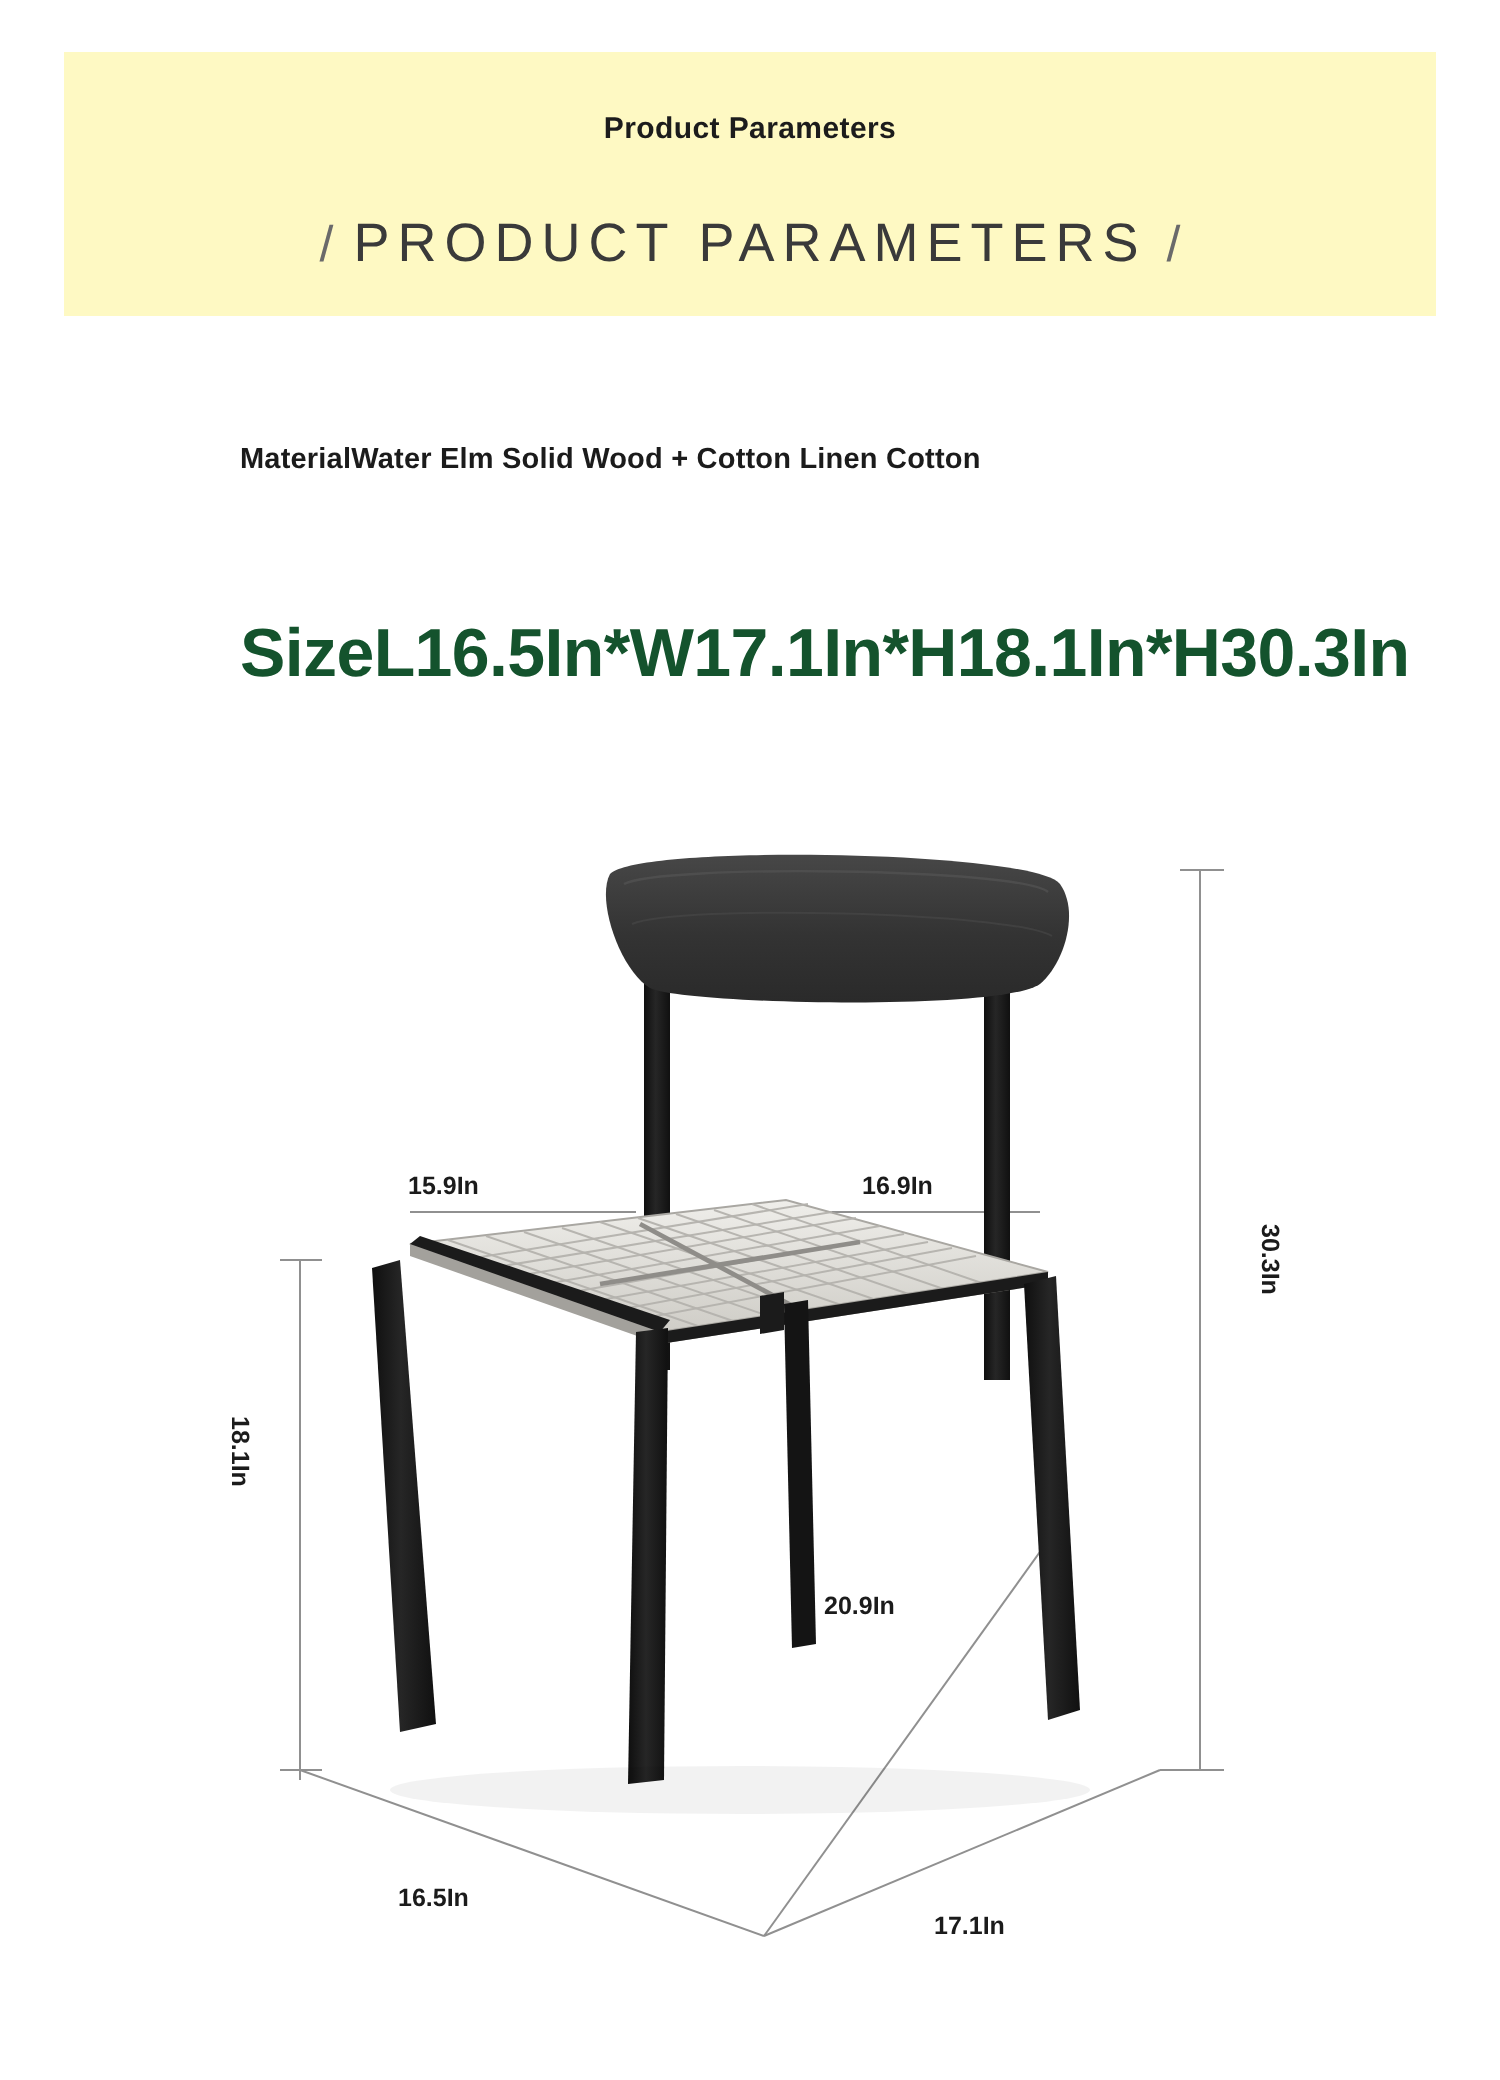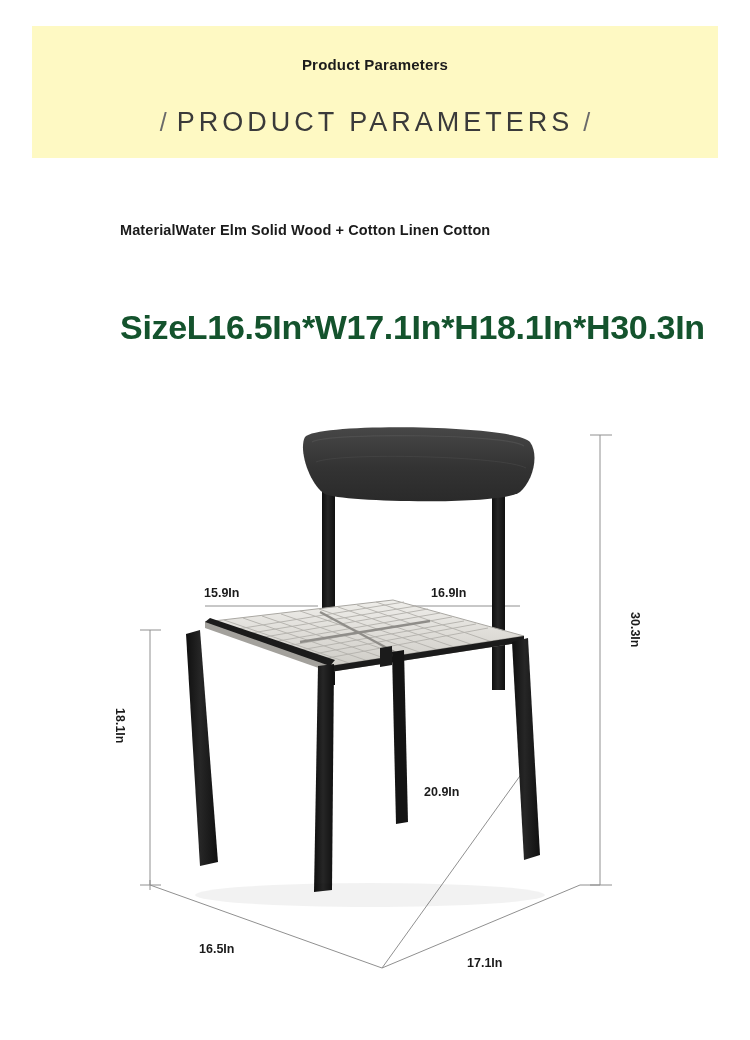--- a/index.html
+++ b/index.html
@@ -95,21 +95,21 @@
     white-space: nowrap;
   }
   .dim-label.vertical {
     writing-mode: vertical-rl;
     text-orientation: mixed;
   }
   .lbl-159 { left: 204px; top: 196px; }
   .lbl-169 { left: 431px; top: 196px; }
   .lbl-303 { left: 628px; top: 222px; }
   .lbl-181 { left: 113px; top: 318px; }
-  .lbl-209 { left: 412px; top: 395px; margin-left: 12px; }
+  .lbl-209 { left: 412px; top: 406px; }
   .lbl-165 { left: 199px; top: 552px; }
   .lbl-171 { left: 467px; top: 566px; }
 </style>
 </head>
 <body>
 
 <div class="banner">
   <div class="banner-sub">Product Parameters</div>
   <div class="banner-title">
     <span class="slash">/</span><span>PRODUCT PARAMETERS</span><span class="slash">/</span>

